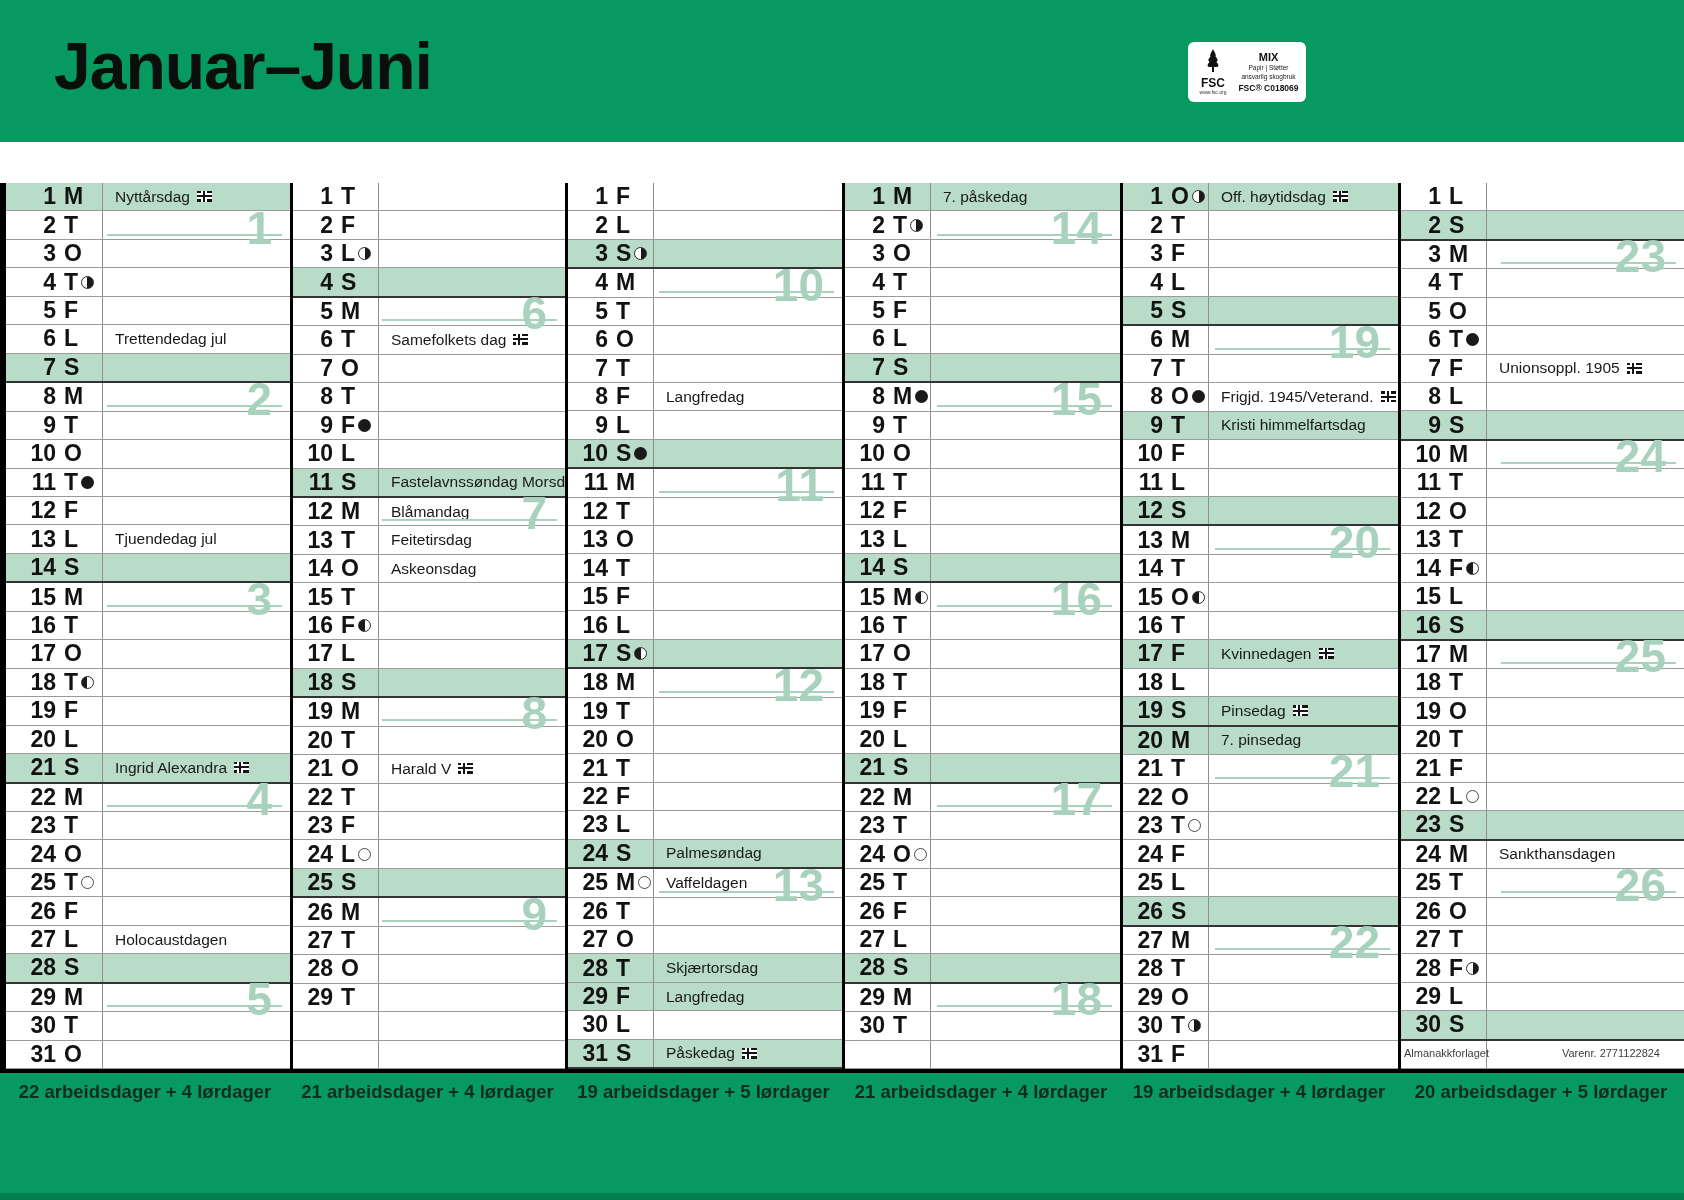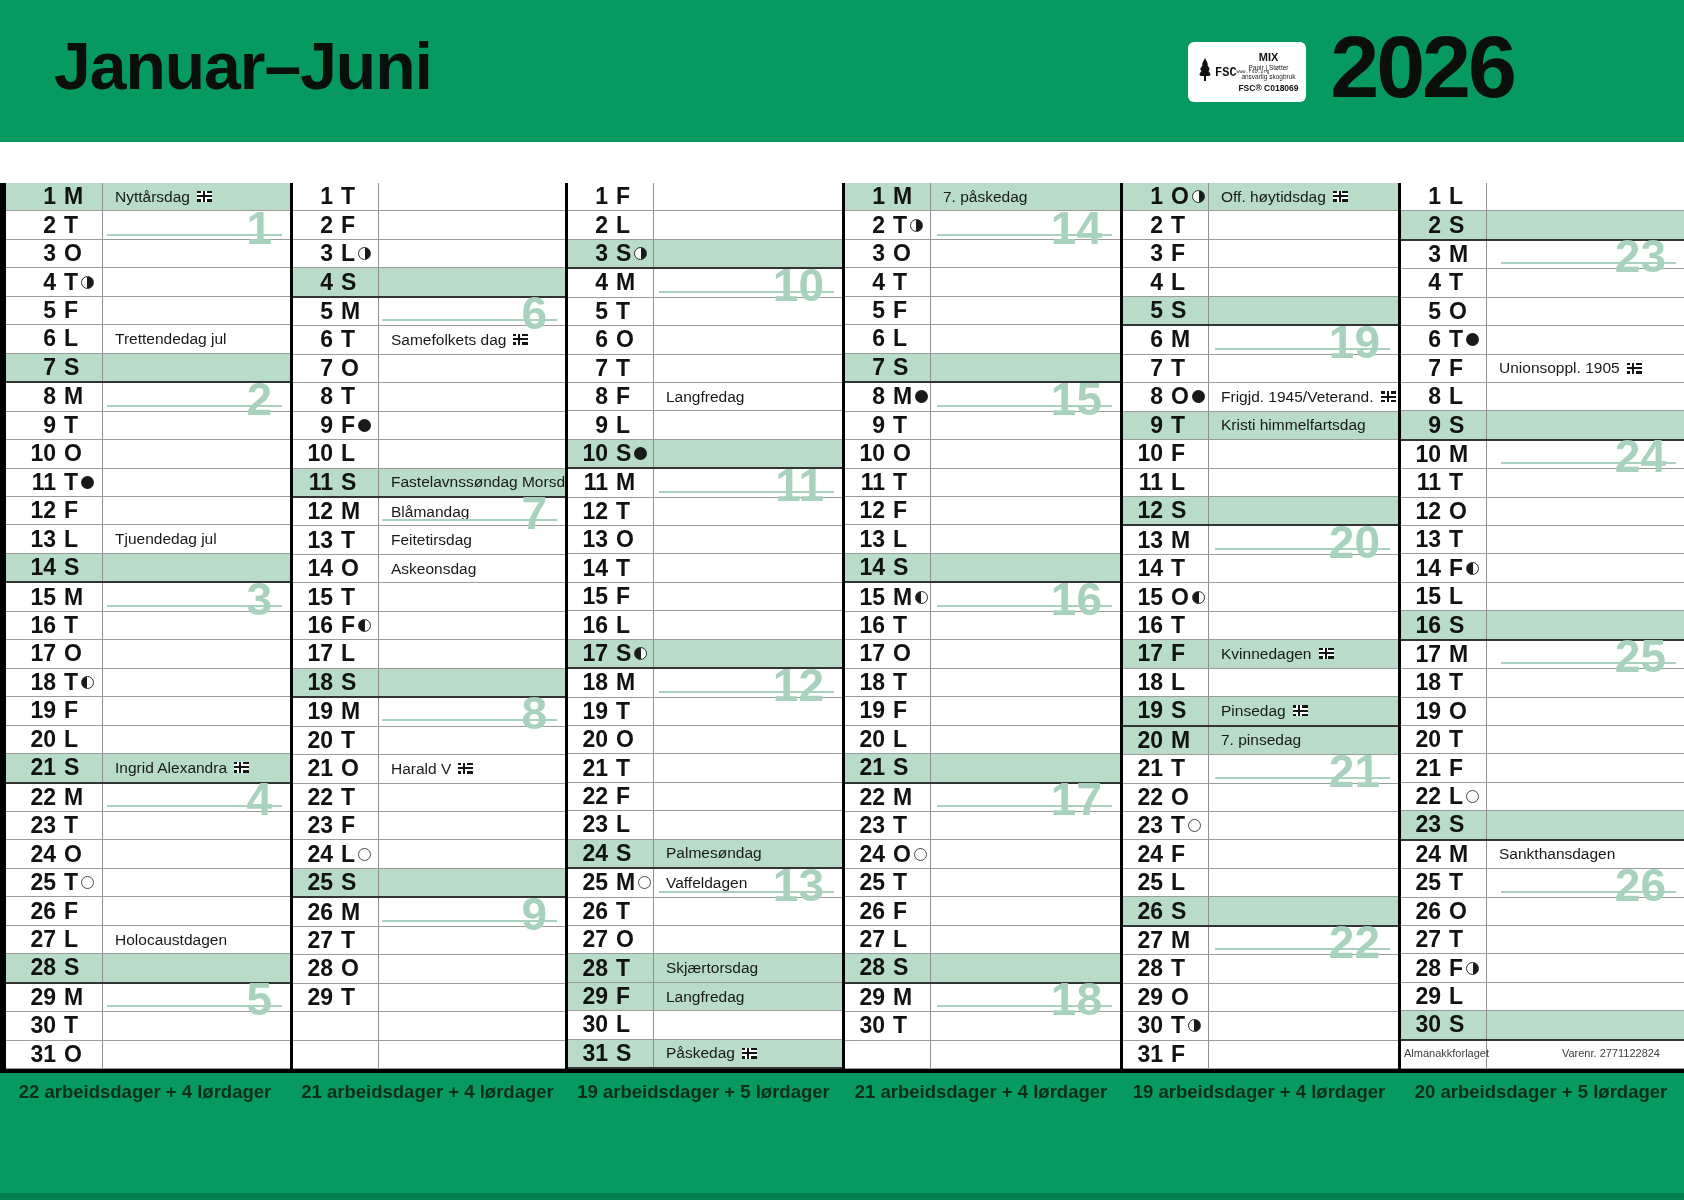--- a/index.html
+++ b/index.html
@@ -8,21 +8,21 @@
   .page{position:relative;width:1684px;height:1200px;background:#fff;}
 
   
   .top{position:absolute;top:0;left:0;width:100%;height:142px;background:var(--green);}
   .title{position:absolute;left:54px;top:28px;font-size:66px;font-weight:bold;color:#0b0f0c;letter-spacing:-1px;white-space:nowrap;}
   .sommertid{position:absolute;right:569px;top:56px;text-align:right;font-size:17px;line-height:1.35;color:#11301f;font-weight:500;}
   .year{position:absolute;right:170px;top:16px;font-size:88px;font-weight:bold;color:#0b0f0c;letter-spacing:-3px;}
 
   .fsc{position:absolute;left:1188px;top:42px;width:118px;height:60px;background:#fff;border-radius:6px;
        display:flex;align-items:center;gap:7px;padding:4px 7px;box-sizing:border-box;}
-  .fsc-left{display:flex;flex-direction:row;align-items:center;width:36px;line-height:1;font-family:Liberation Mono, monospace;}
+  .fsc-left{display:flex;flex-direction:column;align-items:center;width:36px;line-height:1;}
   .fsc-acronym{font-size:12px;font-weight:bold;color:#111;margin-top:1px;}
   .fsc-url{font-size:5px;color:#333;margin-top:1px;}
   .fsc-right{display:flex;flex-direction:column;align-items:center;flex:1;line-height:1.25;text-align:center;}
   .fsc-mix{font-size:11px;font-weight:bold;color:#111;}
   .fsc-small{font-size:6.5px;color:#222;}
   .fsc-cert{font-size:8.5px;font-weight:bold;color:#111;margin-top:2px;}
 
   
   .monthbar{position:absolute;top:142px;left:0;width:100%;height:41px;background:#101010;}
   .month-name{position:absolute;top:0;line-height:41px;font-size:33px;font-weight:bold;color:#fff;letter-spacing:0.5px;white-space:nowrap;}
@@ -80,21 +80,20 @@
         <span class="fsc-acronym">FSC</span>
         <span class="fsc-url">www.fsc.org</span>
       </div>
       <div class="fsc-right">
         <span class="fsc-mix">MIX</span>
         <span class="fsc-small">Papir | Støtter</span>
         <span class="fsc-small">ansvarlig skogbruk</span>
         <span class="fsc-cert">FSC® C018069</span>
       </div>
     </div>
-    <div class="year">2026</div>
   </div>
 
 
   <div class="grid" id="grid">
     <div class="smallprint" id="publisher" style="left: 1404px;">Almanakkforlaget</div>
     <div class="smallprint" id="varenr" style="right: 24px;">Varenr. 2771122824</div>
   <div class="col first" style="left: 0px; width: 290px;">
         <div class="row hl">
           <div class="daycell" style="width: 97px; padding-left: 14px;">
             <span class="dnum" style="width: 36px;">1</span>

